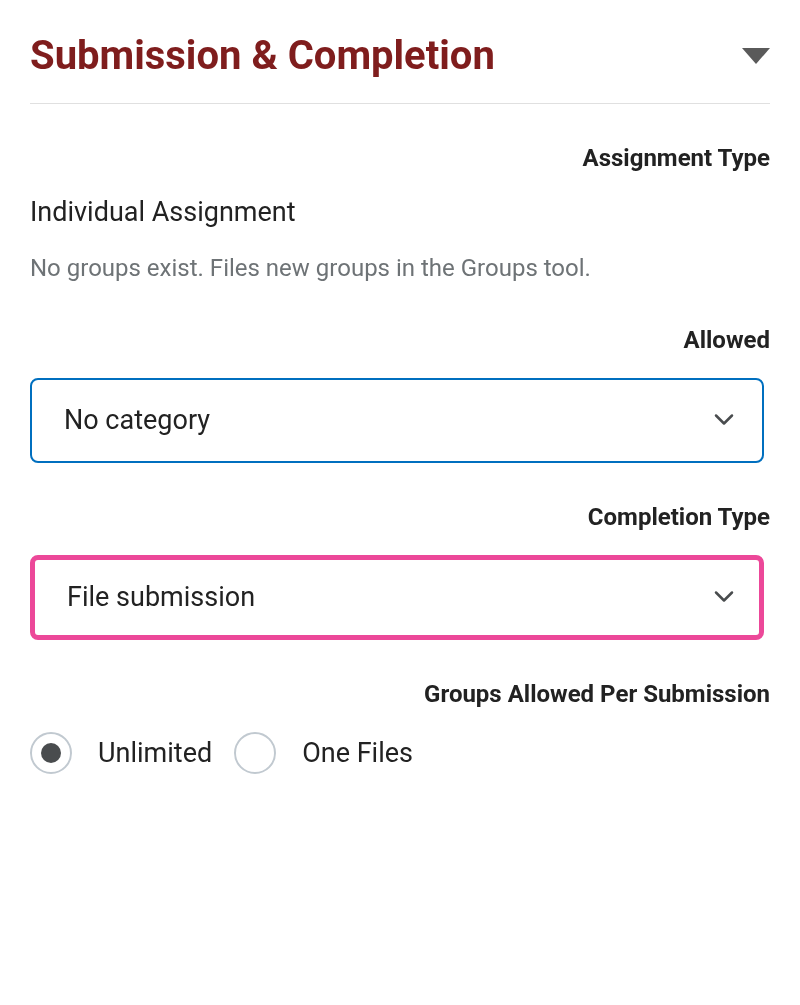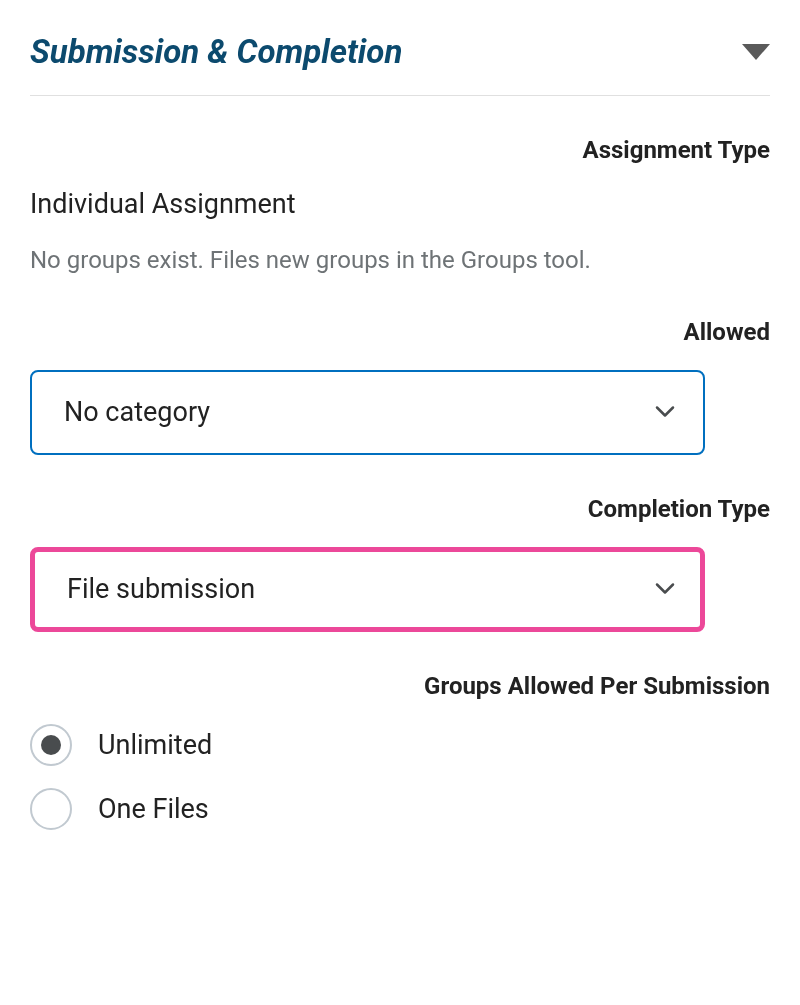--- a/index.html
+++ b/index.html
@@ -15,24 +15,23 @@
     }
     .section-header {
       display: flex;
       justify-content: space-between;
       align-items: center;
       padding-bottom: 24px;
       border-bottom: 1px solid #e0e0e0;
       margin-bottom: 40px;
     }
     .section-title {
-      font-size: 33px;
+      font-size: 40px;
       font-weight: 700;
-      color: #0c4a6e;
-      font-style: italic;
+      color: #7f1d1d;
     }
     .collapse-icon {
       width: 0;
       height: 0;
       border-left: 14px solid transparent;
       border-right: 14px solid transparent;
       border-top: 16px solid #5a5a5a;
     }
     .field-group {
       margin-bottom: 40px;
@@ -52,21 +51,21 @@
       margin-bottom: 24px;
     }
     .field-hint {
       font-size: 24px;
       font-weight: 400;
       color: #6e7376;
       line-height: 1.4;
     }
     .select-wrapper {
       position: relative;
-      width: 675px;
+      width: 734px;
     }
     .select-box {
       width: 100%;
       height: 85px;
       border: 5px solid #ec4899;
       border-radius: 8px;
       padding: 0 60px 0 32px;
       font-size: 27px;
       color: #222222;
       background: #ffffff;
@@ -84,21 +83,21 @@
       top: 50%;
       transform: translateY(-50%);
       pointer-events: none;
     }
     .select-chevron svg {
       width: 20px;
       height: 12px;
     }
     .radio-group {
       display: flex;
-      flex-direction: column;
+      flex-direction: row;
       gap: 22px;
     }
     .radio-option {
       display: flex;
       align-items: center;
       gap: 26px;
       cursor: pointer;
     }
     .radio-circle {
       width: 42px;

